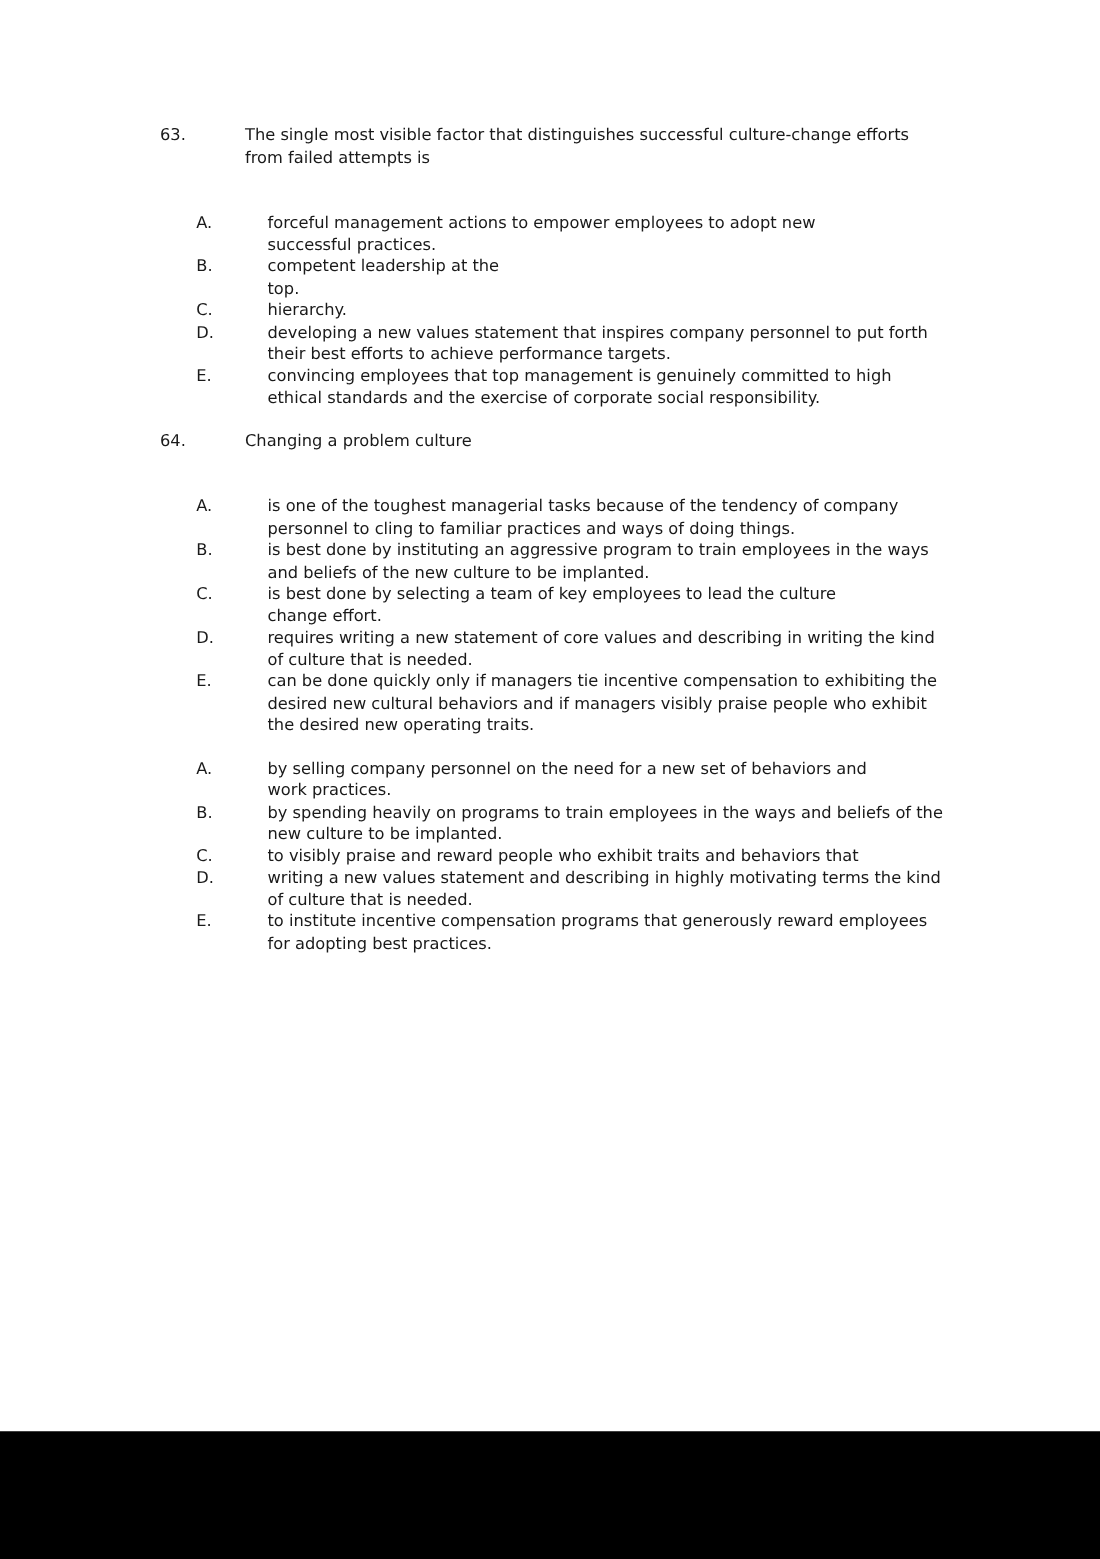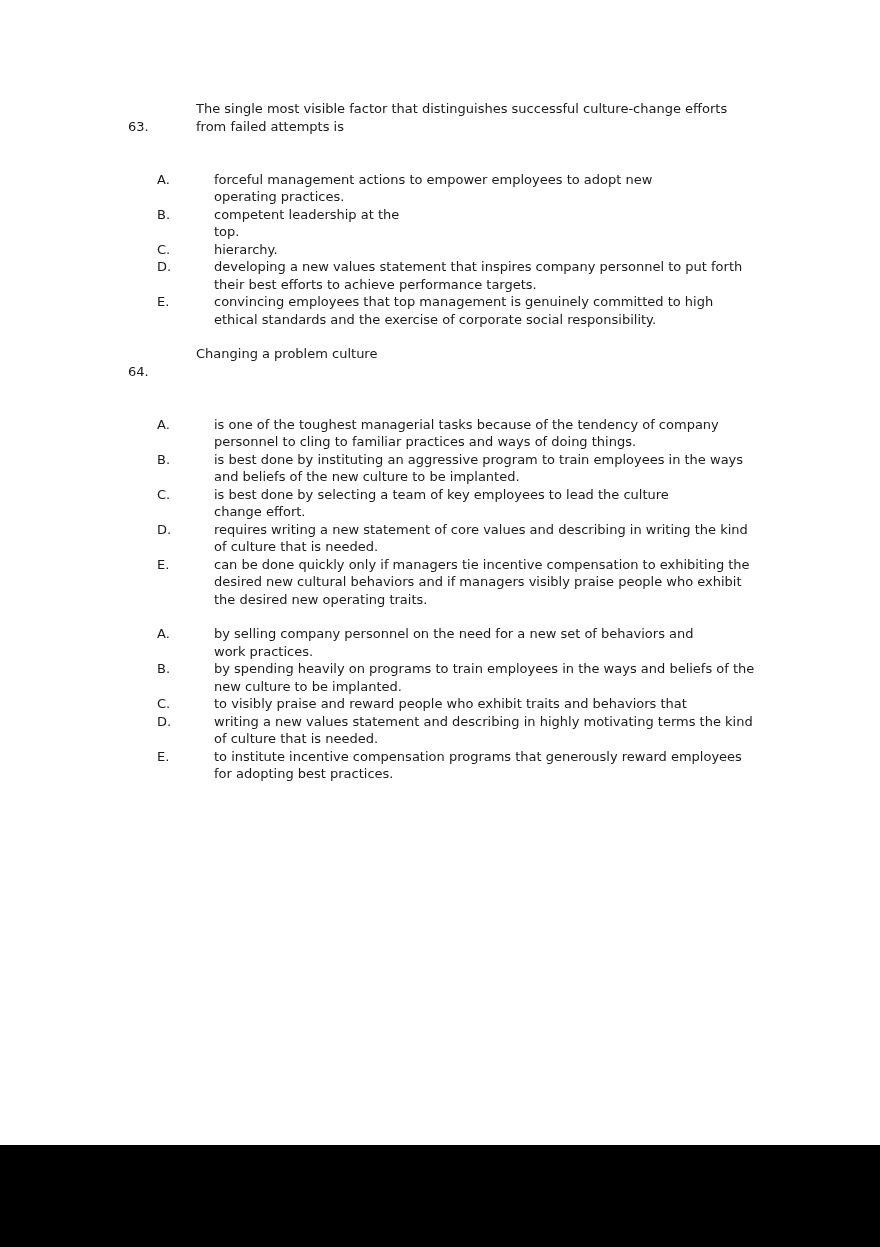--- a/index.html
+++ b/index.html
@@ -23,21 +23,20 @@
   }
   .question { }
   .q-head {
     display: flex;
     align-items: flex-start;
     margin-bottom: 35px;
   }
   .q-num {
     flex: 0 0 27px;
     width: 27px;
-    margin-top: 18px;
   }
   .q-text { flex: 1; }
   .options {
     list-style: none;
     margin-left: 29px;
     margin-bottom: 17px;
   }
   .option {
     display: flex;
     align-items: flex-start;
@@ -68,21 +67,21 @@
       <div class="q-text">
         <div class="line">The single most visible factor that distinguishes successful culture-change efforts</div>
         <div class="line">from failed attempts is</div>
       </div>
     </div>
     <ul class="options">
       <li class="option">
         <span class="opt-letter">A.</span>
         <div class="opt-text">
           <div class="line">forceful management actions to empower employees to adopt new</div>
-          <div class="line">operating practices.</div>
+          <div class="line">successful practices.</div>
         </div>
       </li>
       <li class="option">
         <span class="opt-letter">B.</span>
         <div class="opt-text">
           <div class="line">competent leadership at the</div>
           <div class="line">top.</div>
         </div>
       </li>
       <li class="option">

